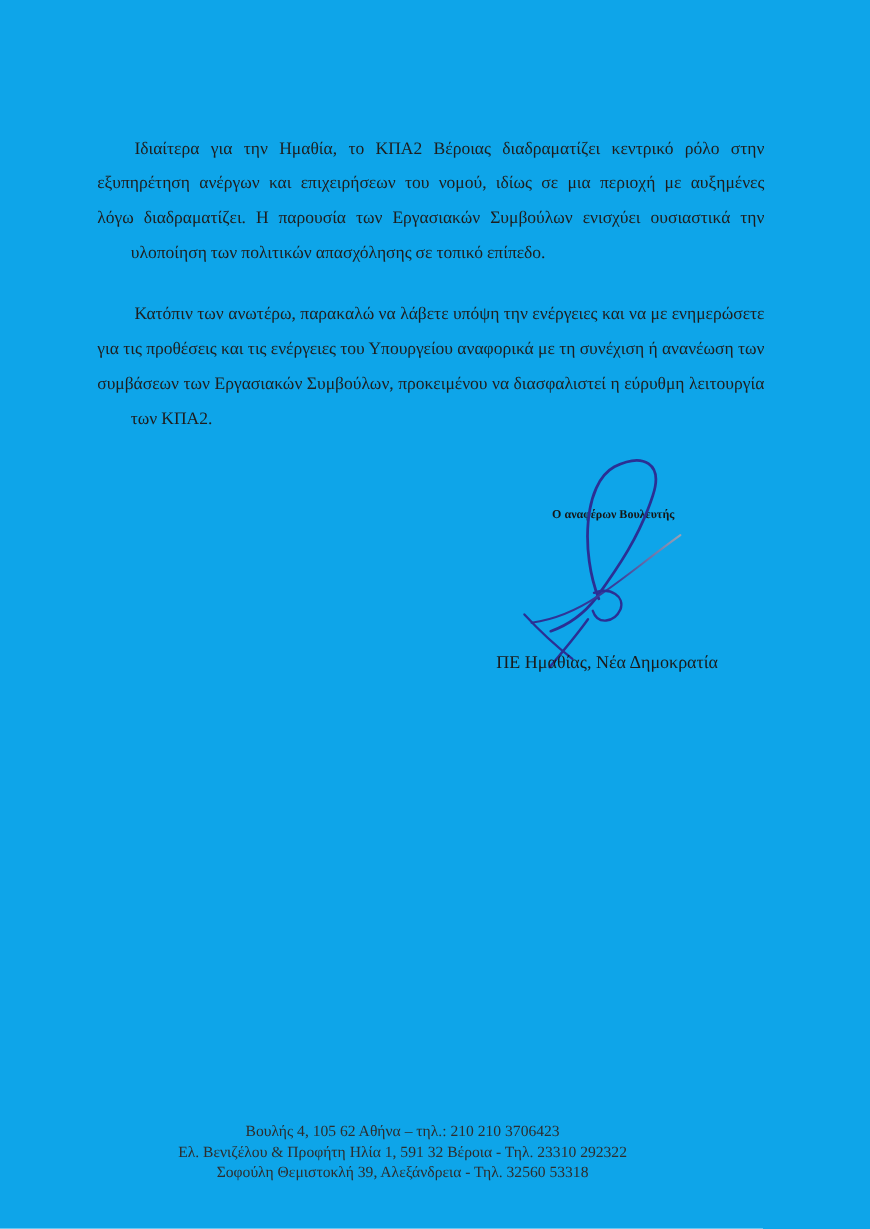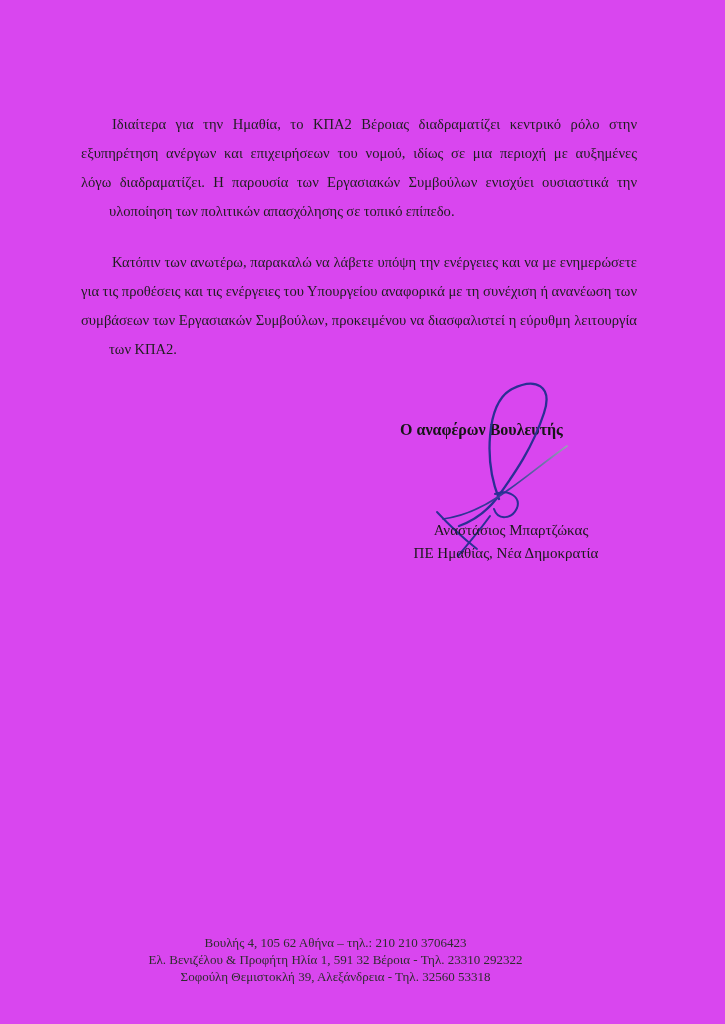--- a/index.html
+++ b/index.html
@@ -1,20 +1,20 @@
 <!DOCTYPE html>
 <html><head>
 <meta charset="utf-8">
 <style>
   html, body { margin: 0; padding: 0; background: #ffffff; }
   .page {
     position: relative;
     width: 725px;
     height: 1024px;
-    background: #d946ef;
+    background: #0ea5e9;
     font-family: "Liberation Serif", "DejaVu Serif", serif;
     color: #1e1e1e;
     overflow: hidden;
   }
   .content {
     position: absolute;
     left: 81px;
     top: 110px;
     width: 556px;
     font-size: 14.6px;
@@ -31,22 +31,23 @@
     overflow: hidden;
   }
   .line.first { text-indent: 31px; }
   .line.last { text-align-last: left; margin-left: 28px; }
 
   .sig-title {
     position: absolute;
     top: 420px;
     left: 400px;
     width: 222px;
+    text-align: center;
     font-weight: bold;
-    font-size: 16px;
+    font-size: 10px;
     line-height: 20px;
     color: #161616;
   }
   .sig-name {
     position: absolute;
     top: 520px;
     left: 390px;
     width: 242px;
     text-align: center;
     font-size: 15px;
@@ -112,21 +113,20 @@
         <stop offset="1" stop-color="#2b2f94"></stop>
       </linearGradient>
     </defs>
     <path d="M 499,499 C 484,461 486,403 512,389 C 536,377 553,386 544,413 C 533,447 515,473 497,498 C 487,511 473,521 459,526" fill="none" stroke="#2b2f94" stroke-width="2.3" stroke-linecap="round"></path>
     <path d="M 567,446 C 543,463 518,484 498,497 C 477,511 457,517 443,519" fill="none" stroke="url(#fade)" stroke-width="1.7" stroke-linecap="round"></path>
     <path d="M 495,494 C 509,489 521,497 517,508 C 512,519 498,521 494,509" fill="none" stroke="#2b2f94" stroke-width="2" stroke-linecap="round"></path>
     <path d="M 490,516 C 480,530 468,544 458,556" fill="none" stroke="#2b2f94" stroke-width="2" stroke-linecap="round"></path>
     <path d="M 437,512 C 449,525 463,538 477,549" fill="none" stroke="#2b2f94" stroke-width="1.9" stroke-linecap="round"></path>
   </svg>
 
-  <div class="sig-name">Αναστάσιος Μπαρτζώκας</div>
   <div class="sig-affil">ΠΕ Ημαθίας, Νέα Δημοκρατία</div>
 
   <div class="footer">
     <div>Βουλής 4, 105 62 Αθήνα – τηλ.: 210 210 3706423</div>
     <div>Ελ. Βενιζέλου &amp; Προφήτη Ηλία 1, 591 32 Βέροια - Τηλ. 23310 292322</div>
     <div>Σοφούλη Θεμιστοκλή 39, Αλεξάνδρεια - Τηλ. 32560 53318</div>
   </div>
 
 </div>
 

